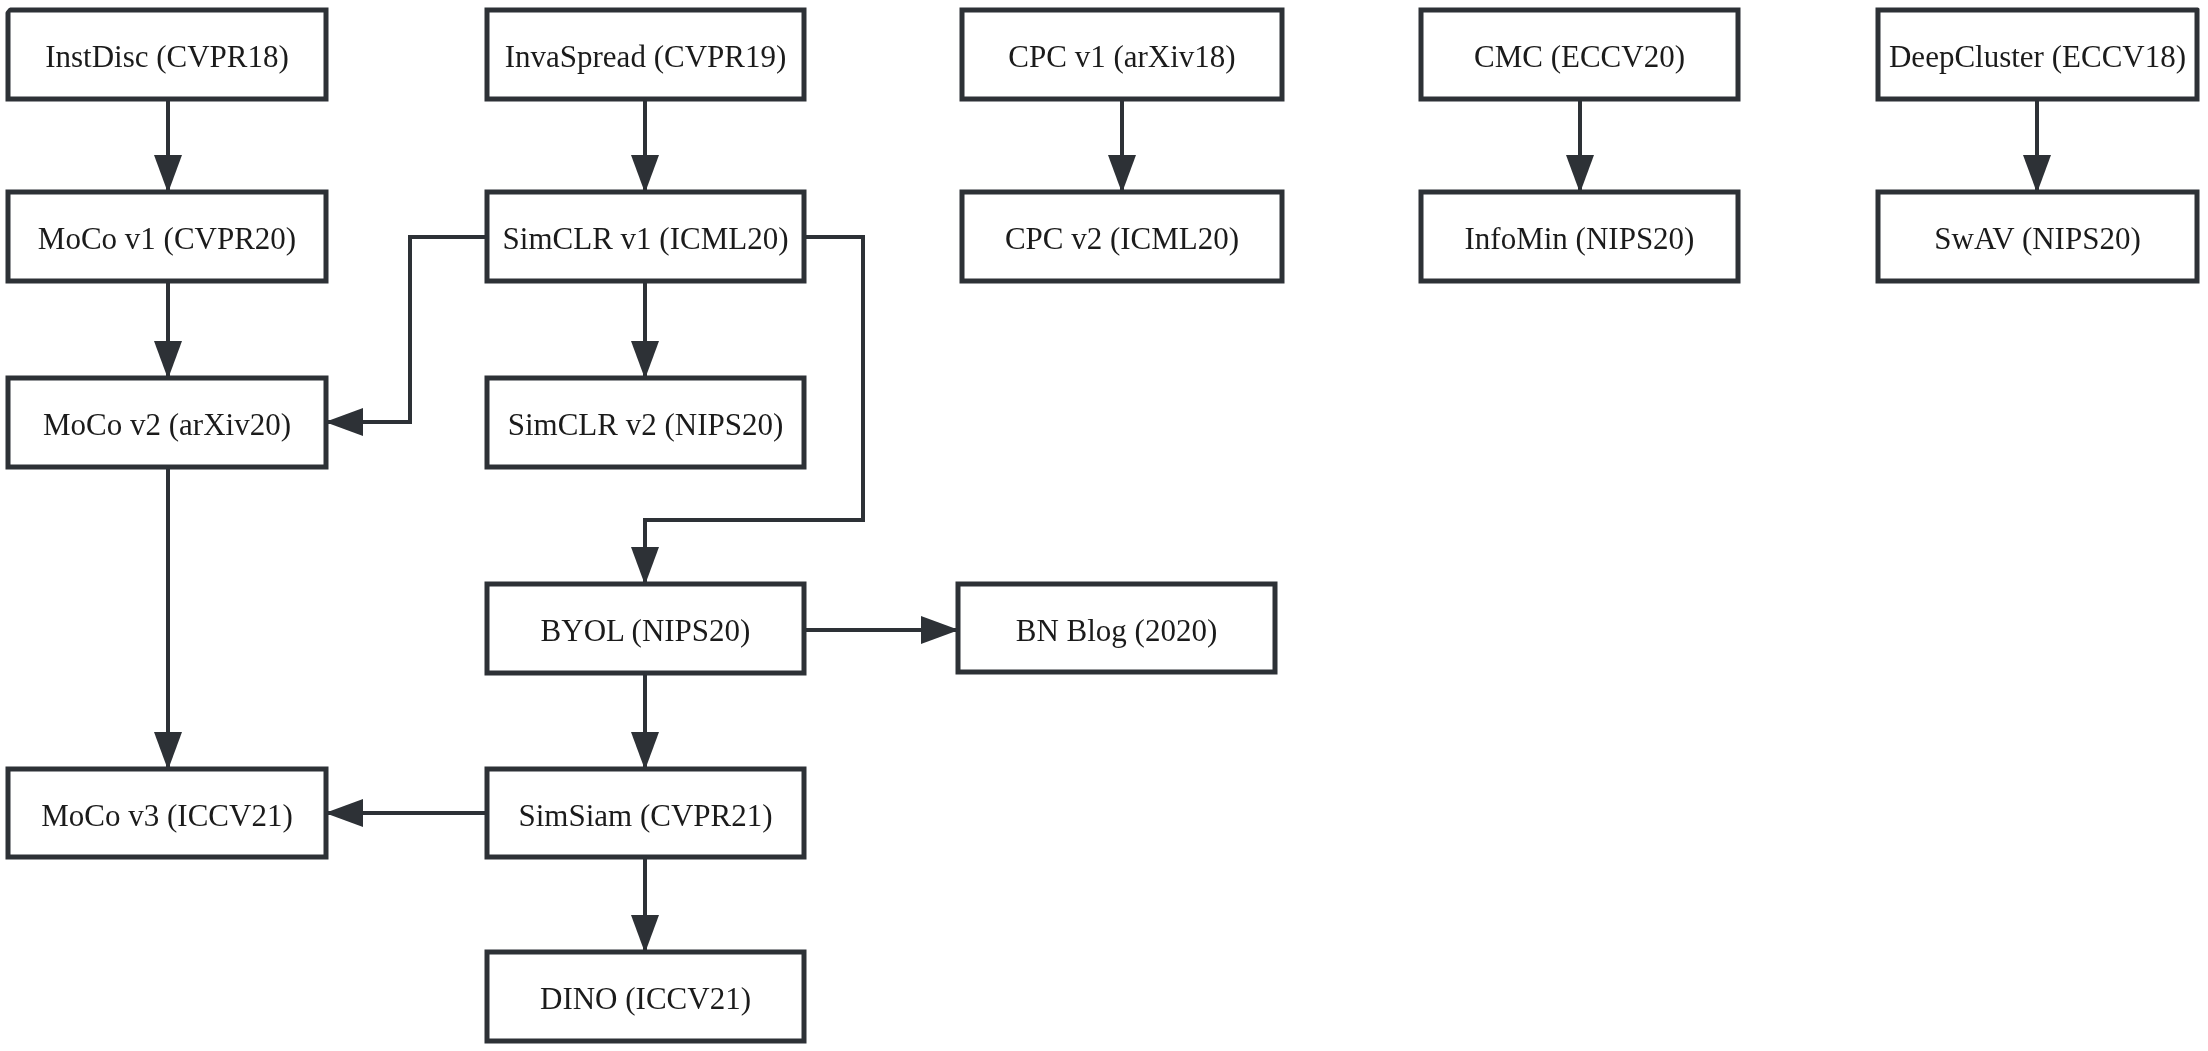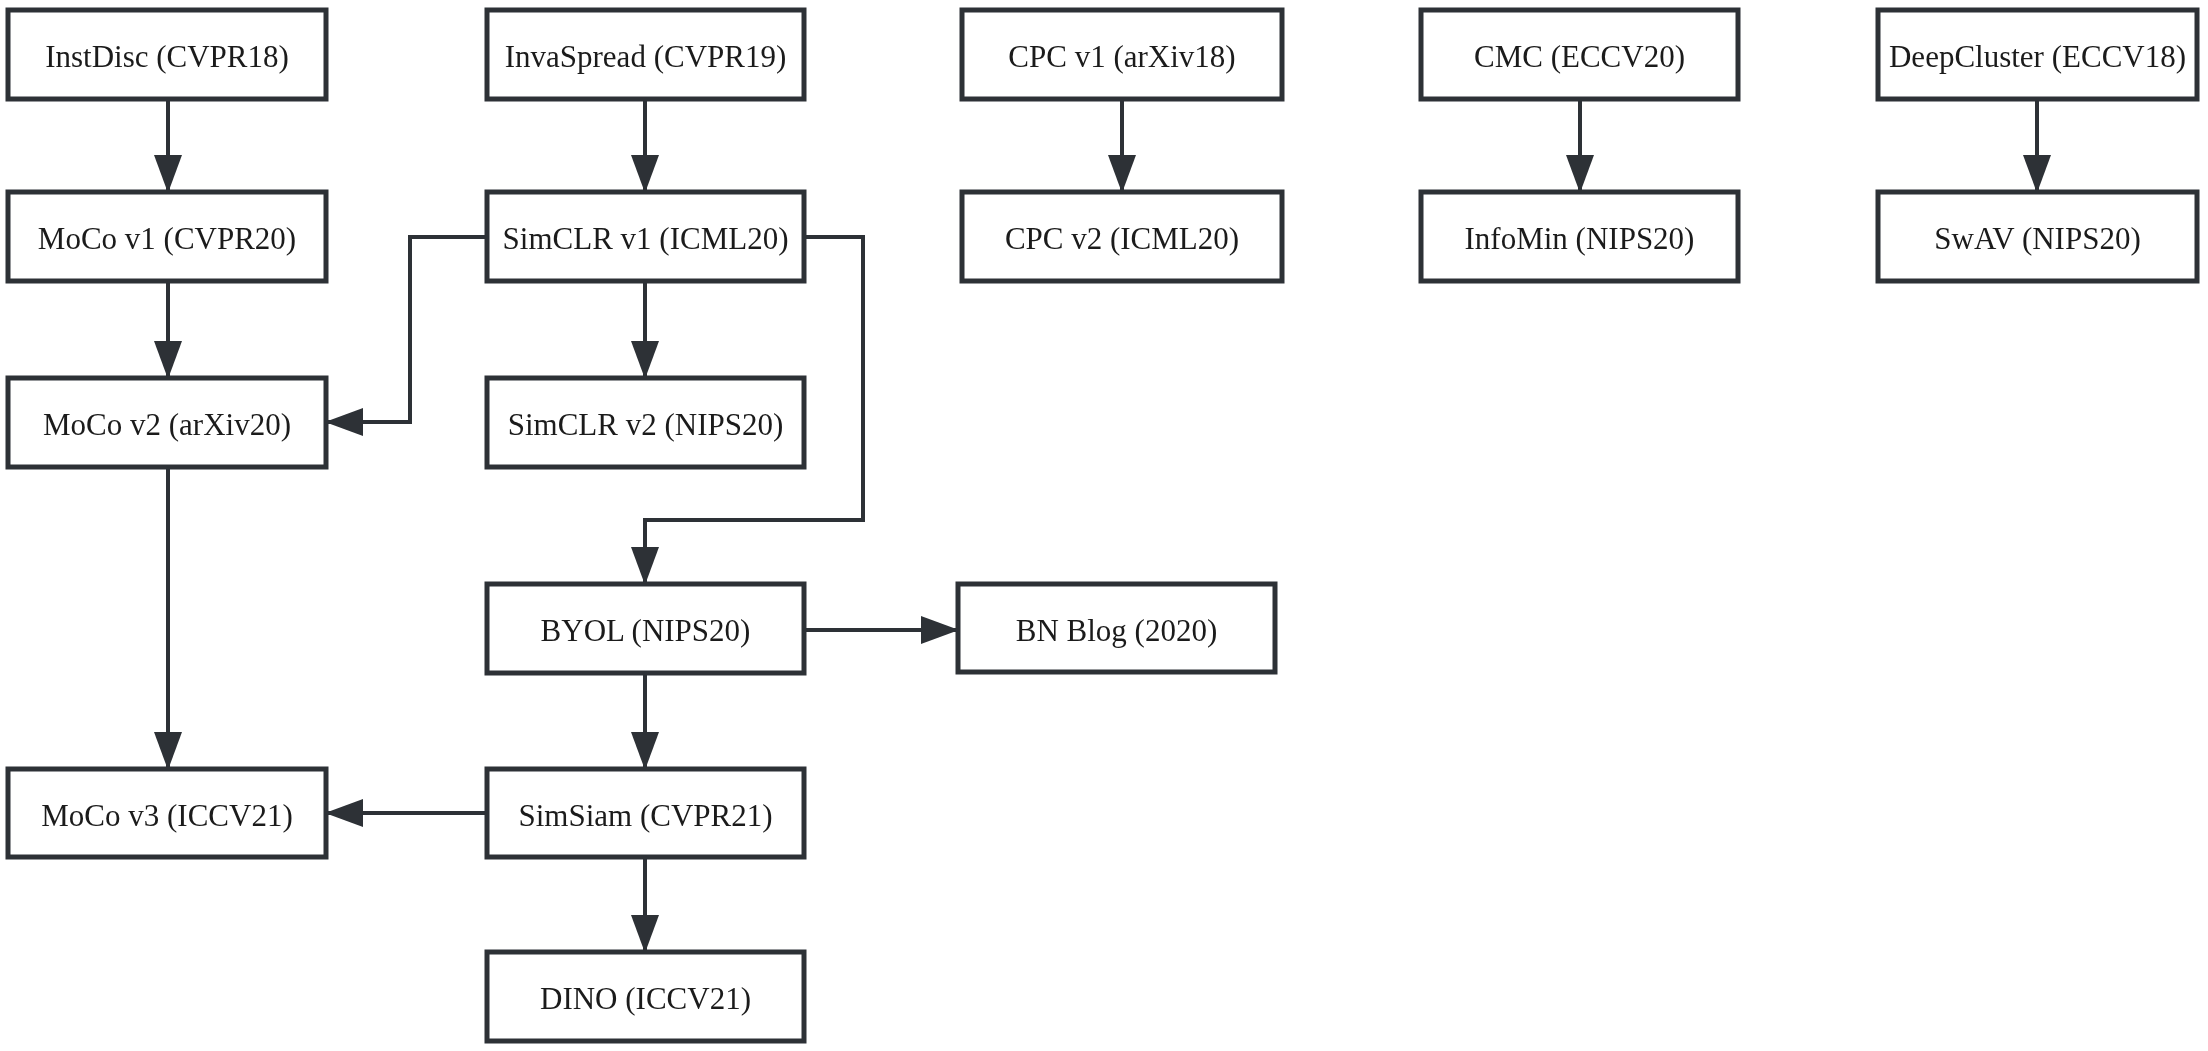--- a/index.html
+++ b/index.html
@@ -6,20 +6,21 @@
     margin: 0;
     padding: 0;
     background: #ffffff;
   }
   .diagram-wrap {
     position: relative;
     width: 2208px;
     height: 1051px;
     background: #ffffff;
     overflow: hidden;
+    border-radius: 29px;
   }
   svg {
     display: block;
   }
   .node-rect {
     fill: #ffffff;
     stroke-width: 5px;
   }
   .node-label {
     font-family: "Liberation Serif", "DejaVu Serif", serif;

